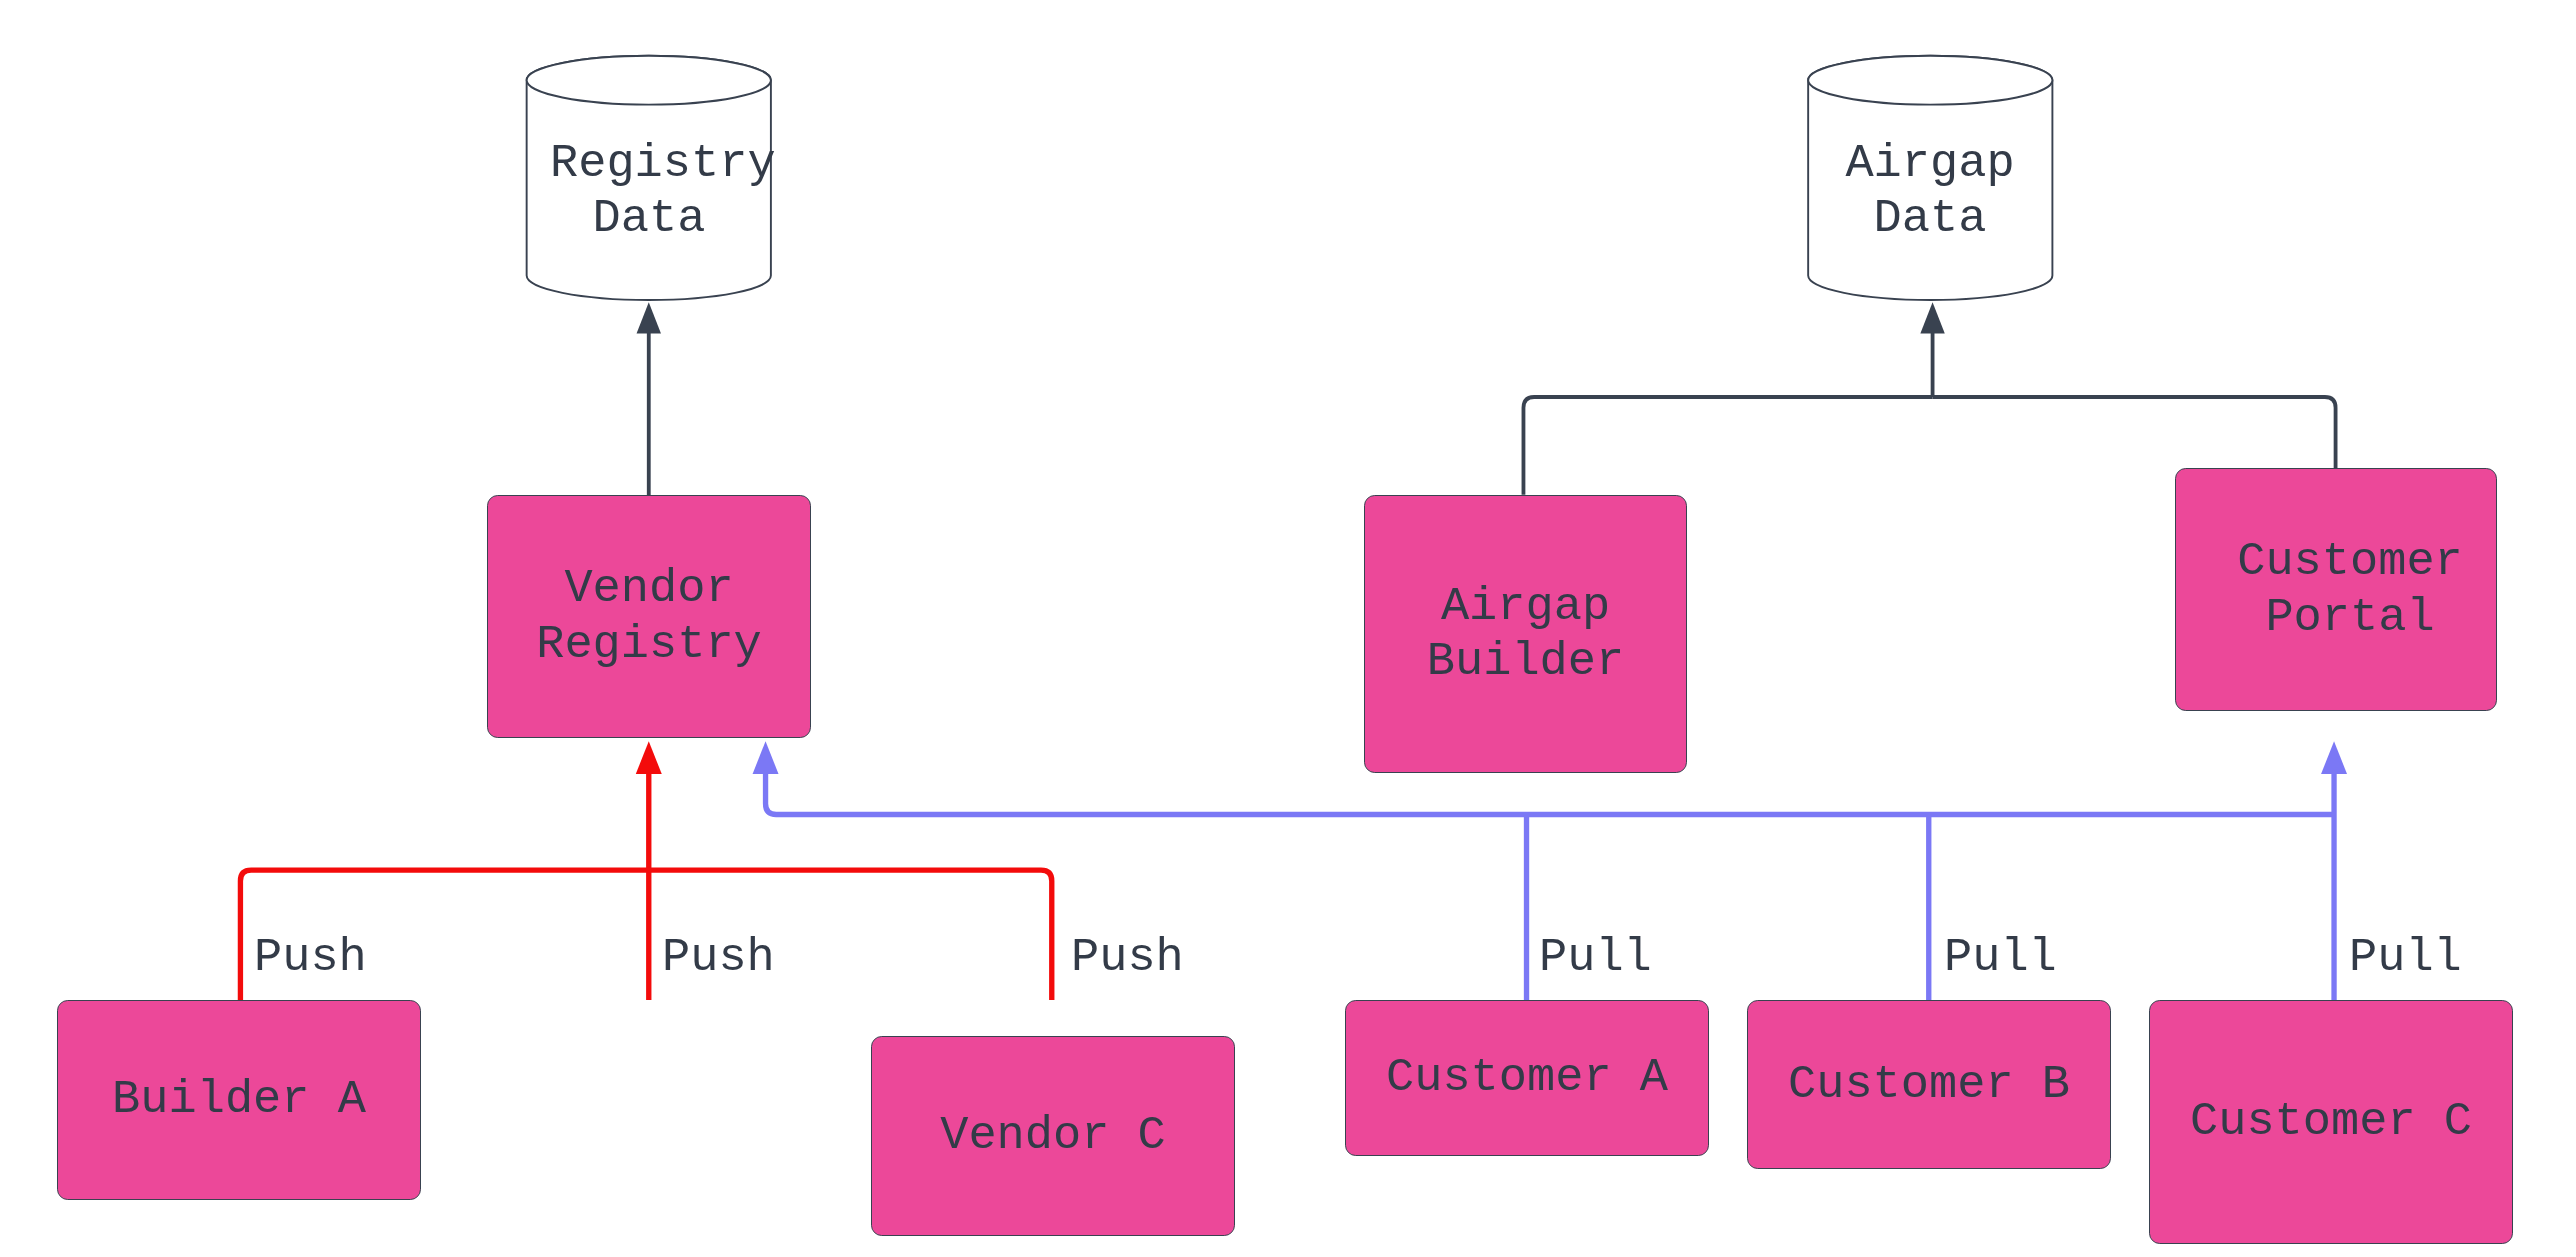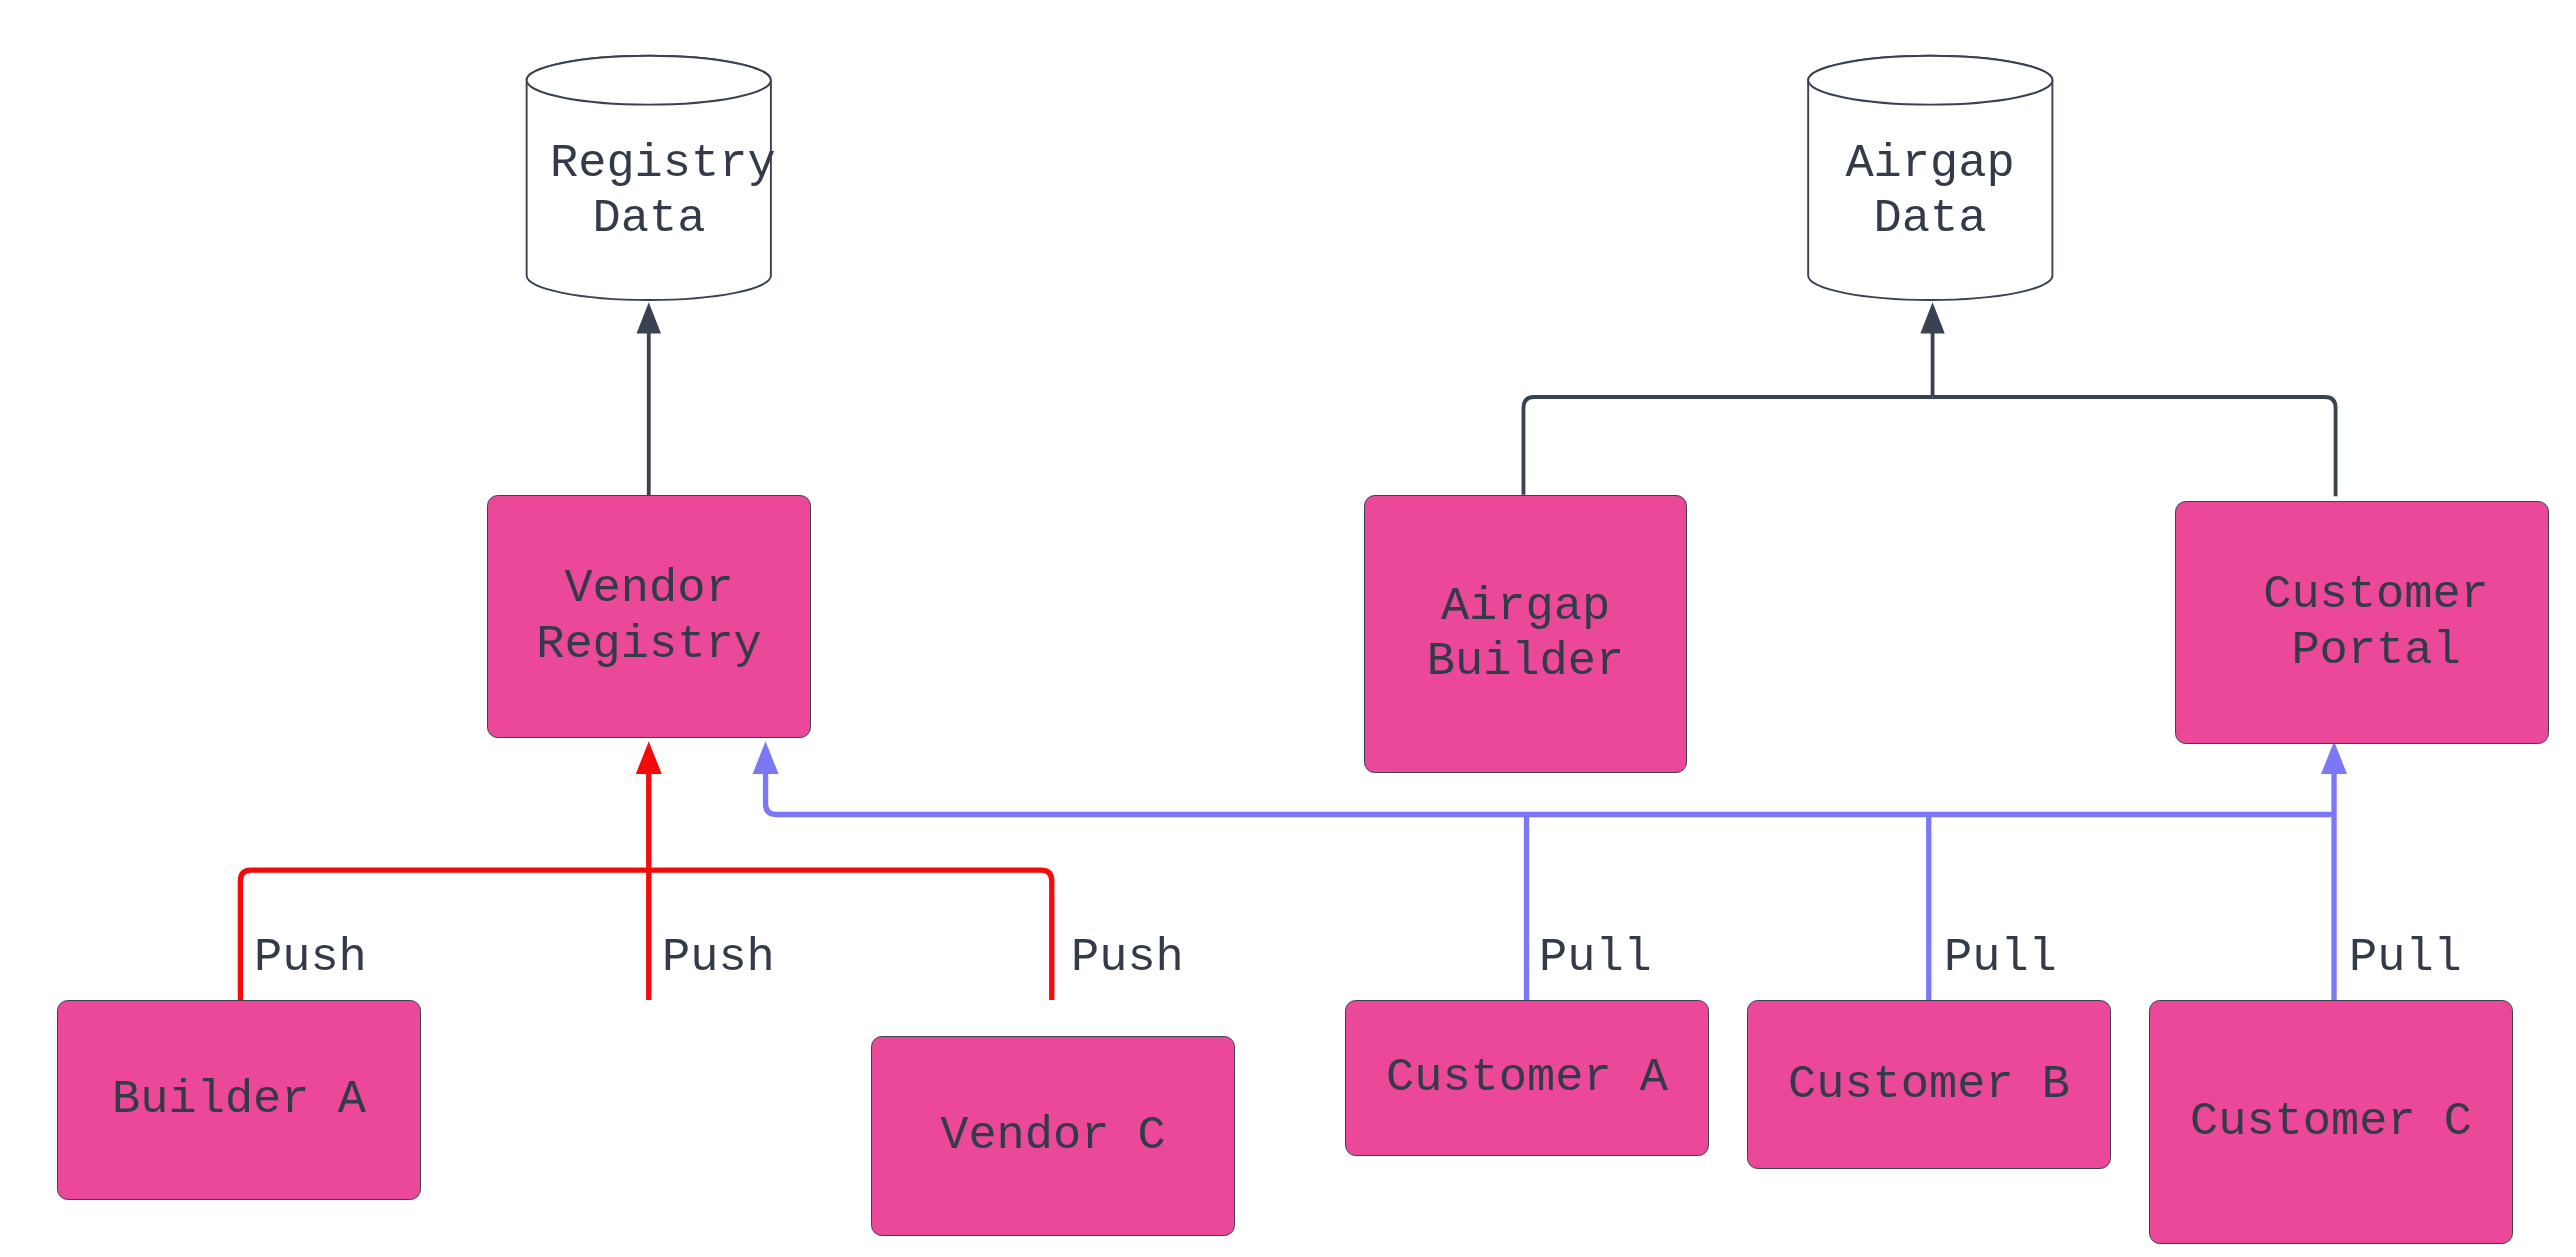--- a/index.html
+++ b/index.html
@@ -94,21 +94,21 @@
   <div class="cyl-label" style="left:1808px; top:107px; width:244px; height:168px;">
     <span class="lbl" style="width:176px;">Airgap Data</span>
   </div>
 
   <div class="node" style="left:487px; top:495px; width:324px; height:243px;">
     <span class="lbl" style="width:229px;">Vendor Registry</span>
   </div>
   <div class="node" style="left:1364px; top:495px; width:323px; height:278px;">
     <span class="lbl" style="width:214px;">Airgap Builder</span>
   </div>
-  <div class="node" style="left:2175px; top:501px; width:374px; height:243px;padding-left:28px;">
+  <div class="node" style="left:2175px; top:468px; width:322px; height:243px;padding-left:28px;">
     <span class="lbl" style="width:244px;">Customer Portal</span>
   </div>
 
   <div class="node" style="left:57px; top:1000px; width:364px; height:200px;">
     <span class="lbl">Builder A</span>
   </div>
   <div class="node" style="left:871px; top:1000px; width:364px; height:200px;margin-top:36px;">
     <span class="lbl">Vendor C</span>
   </div>
 

